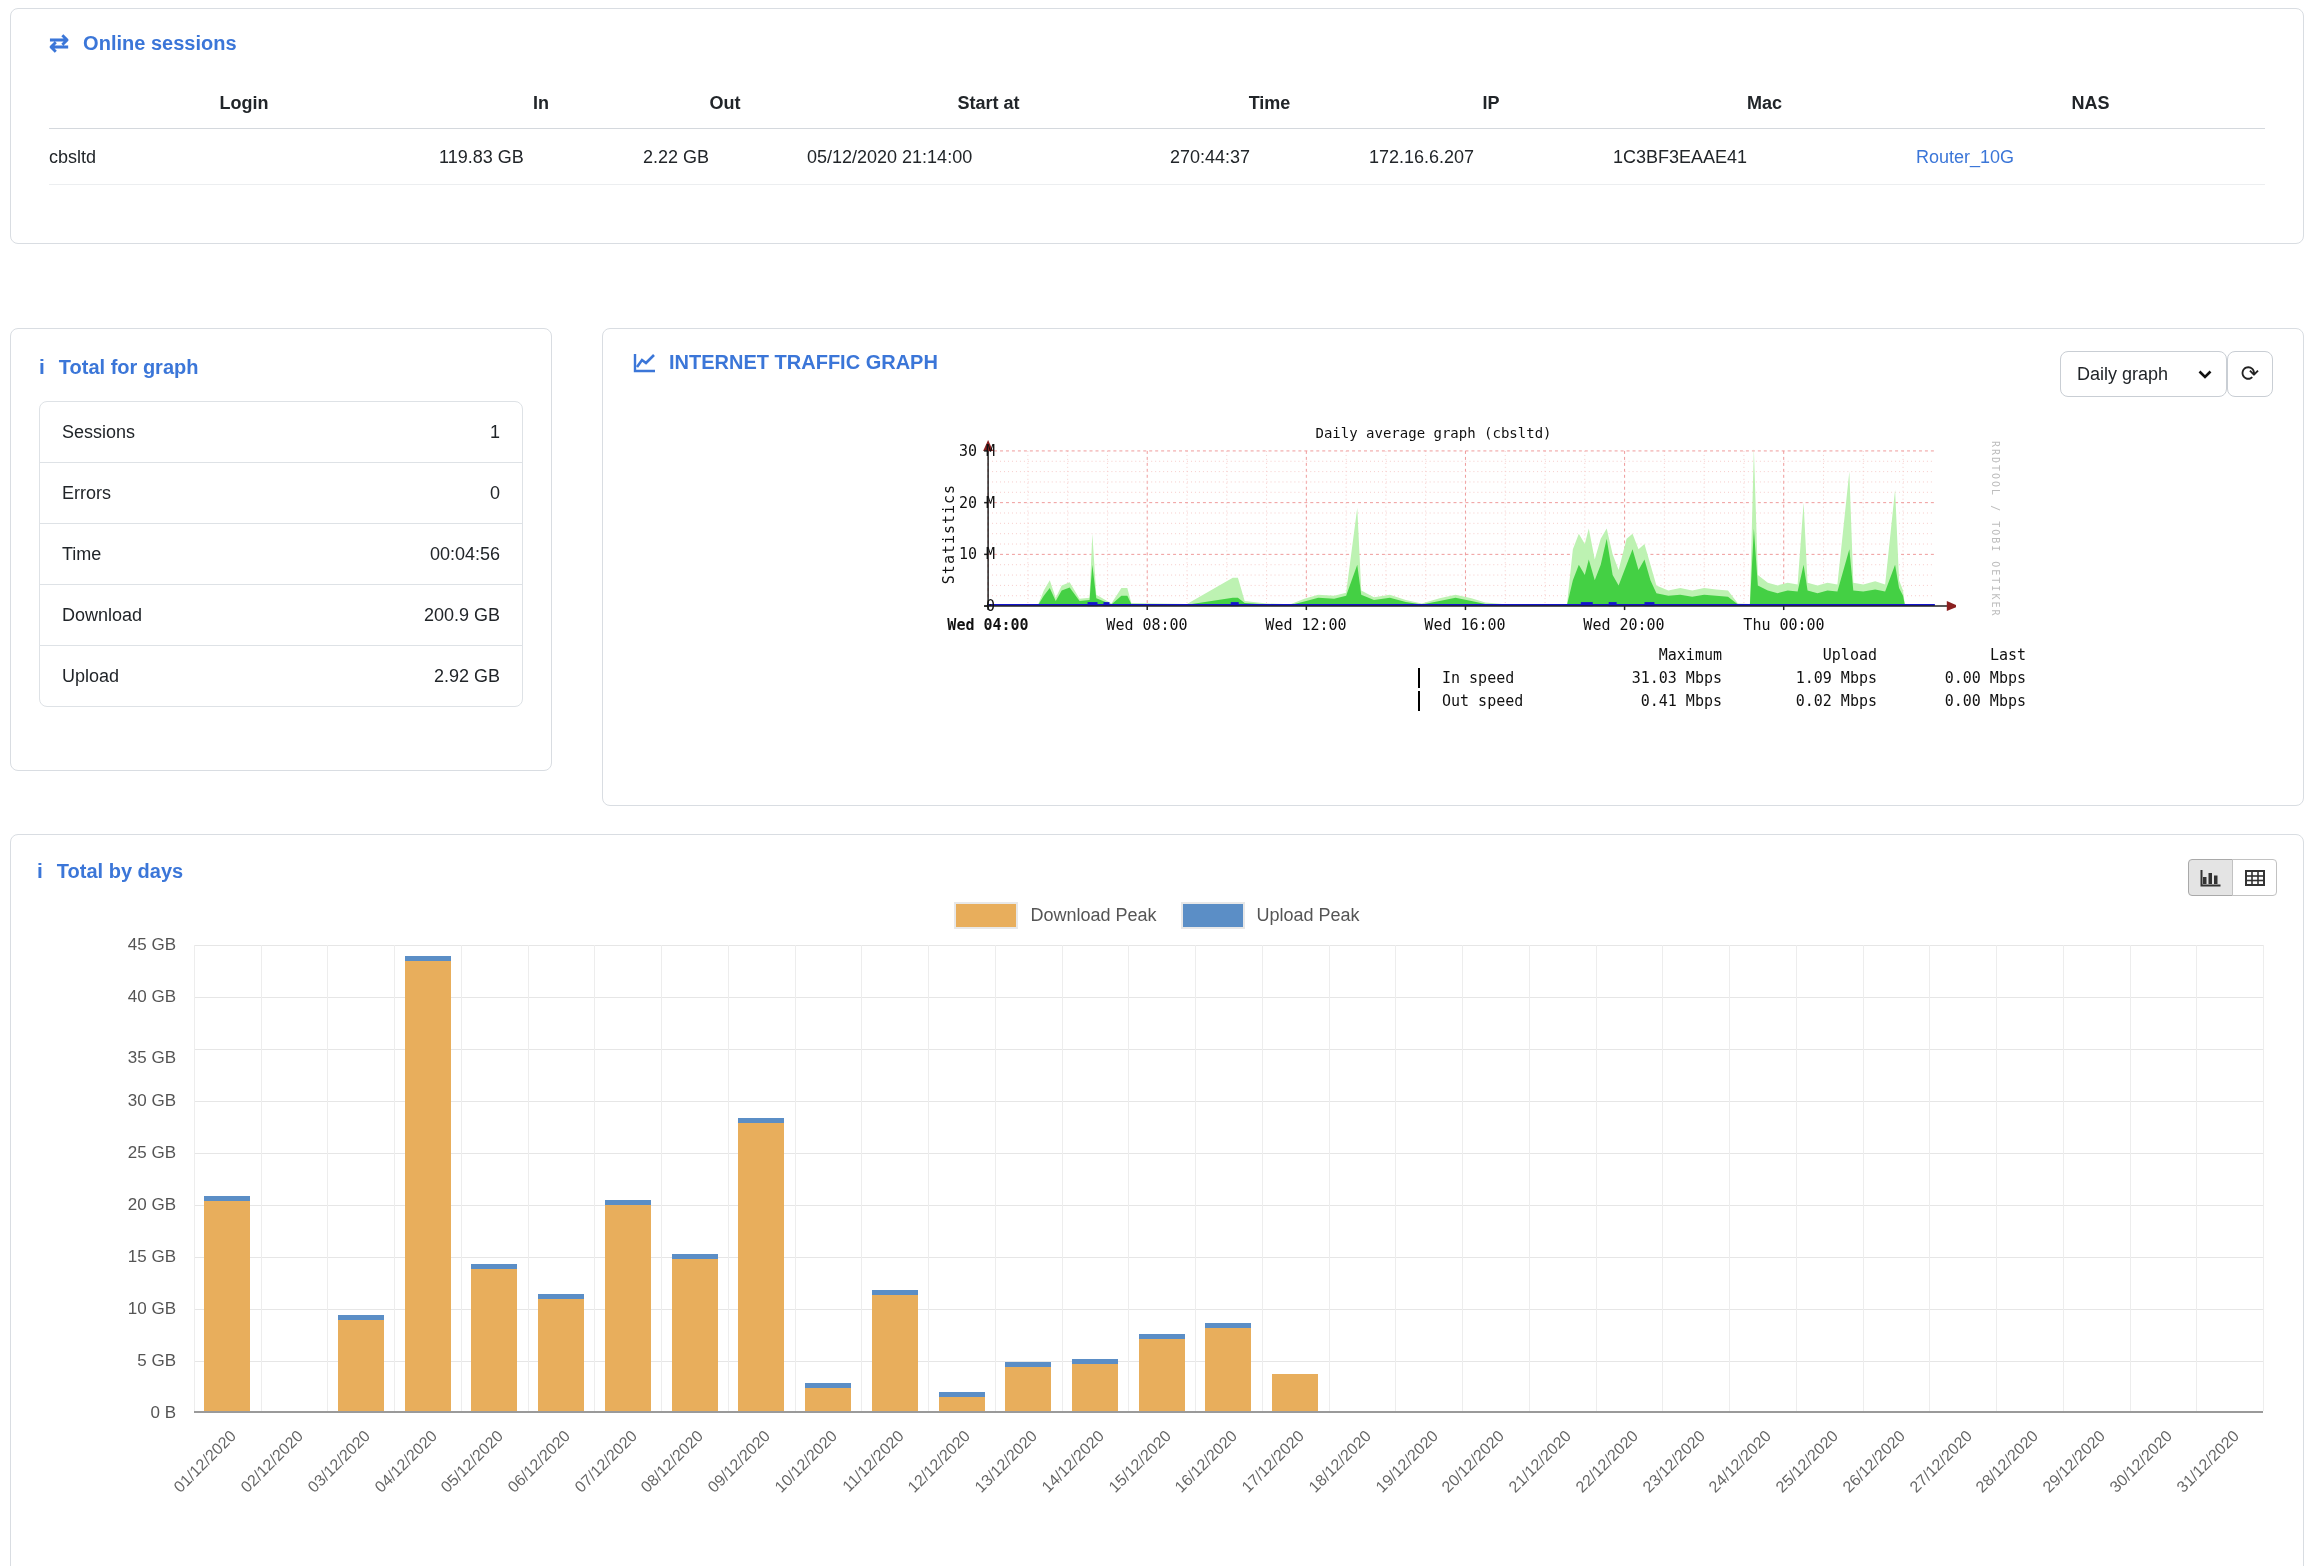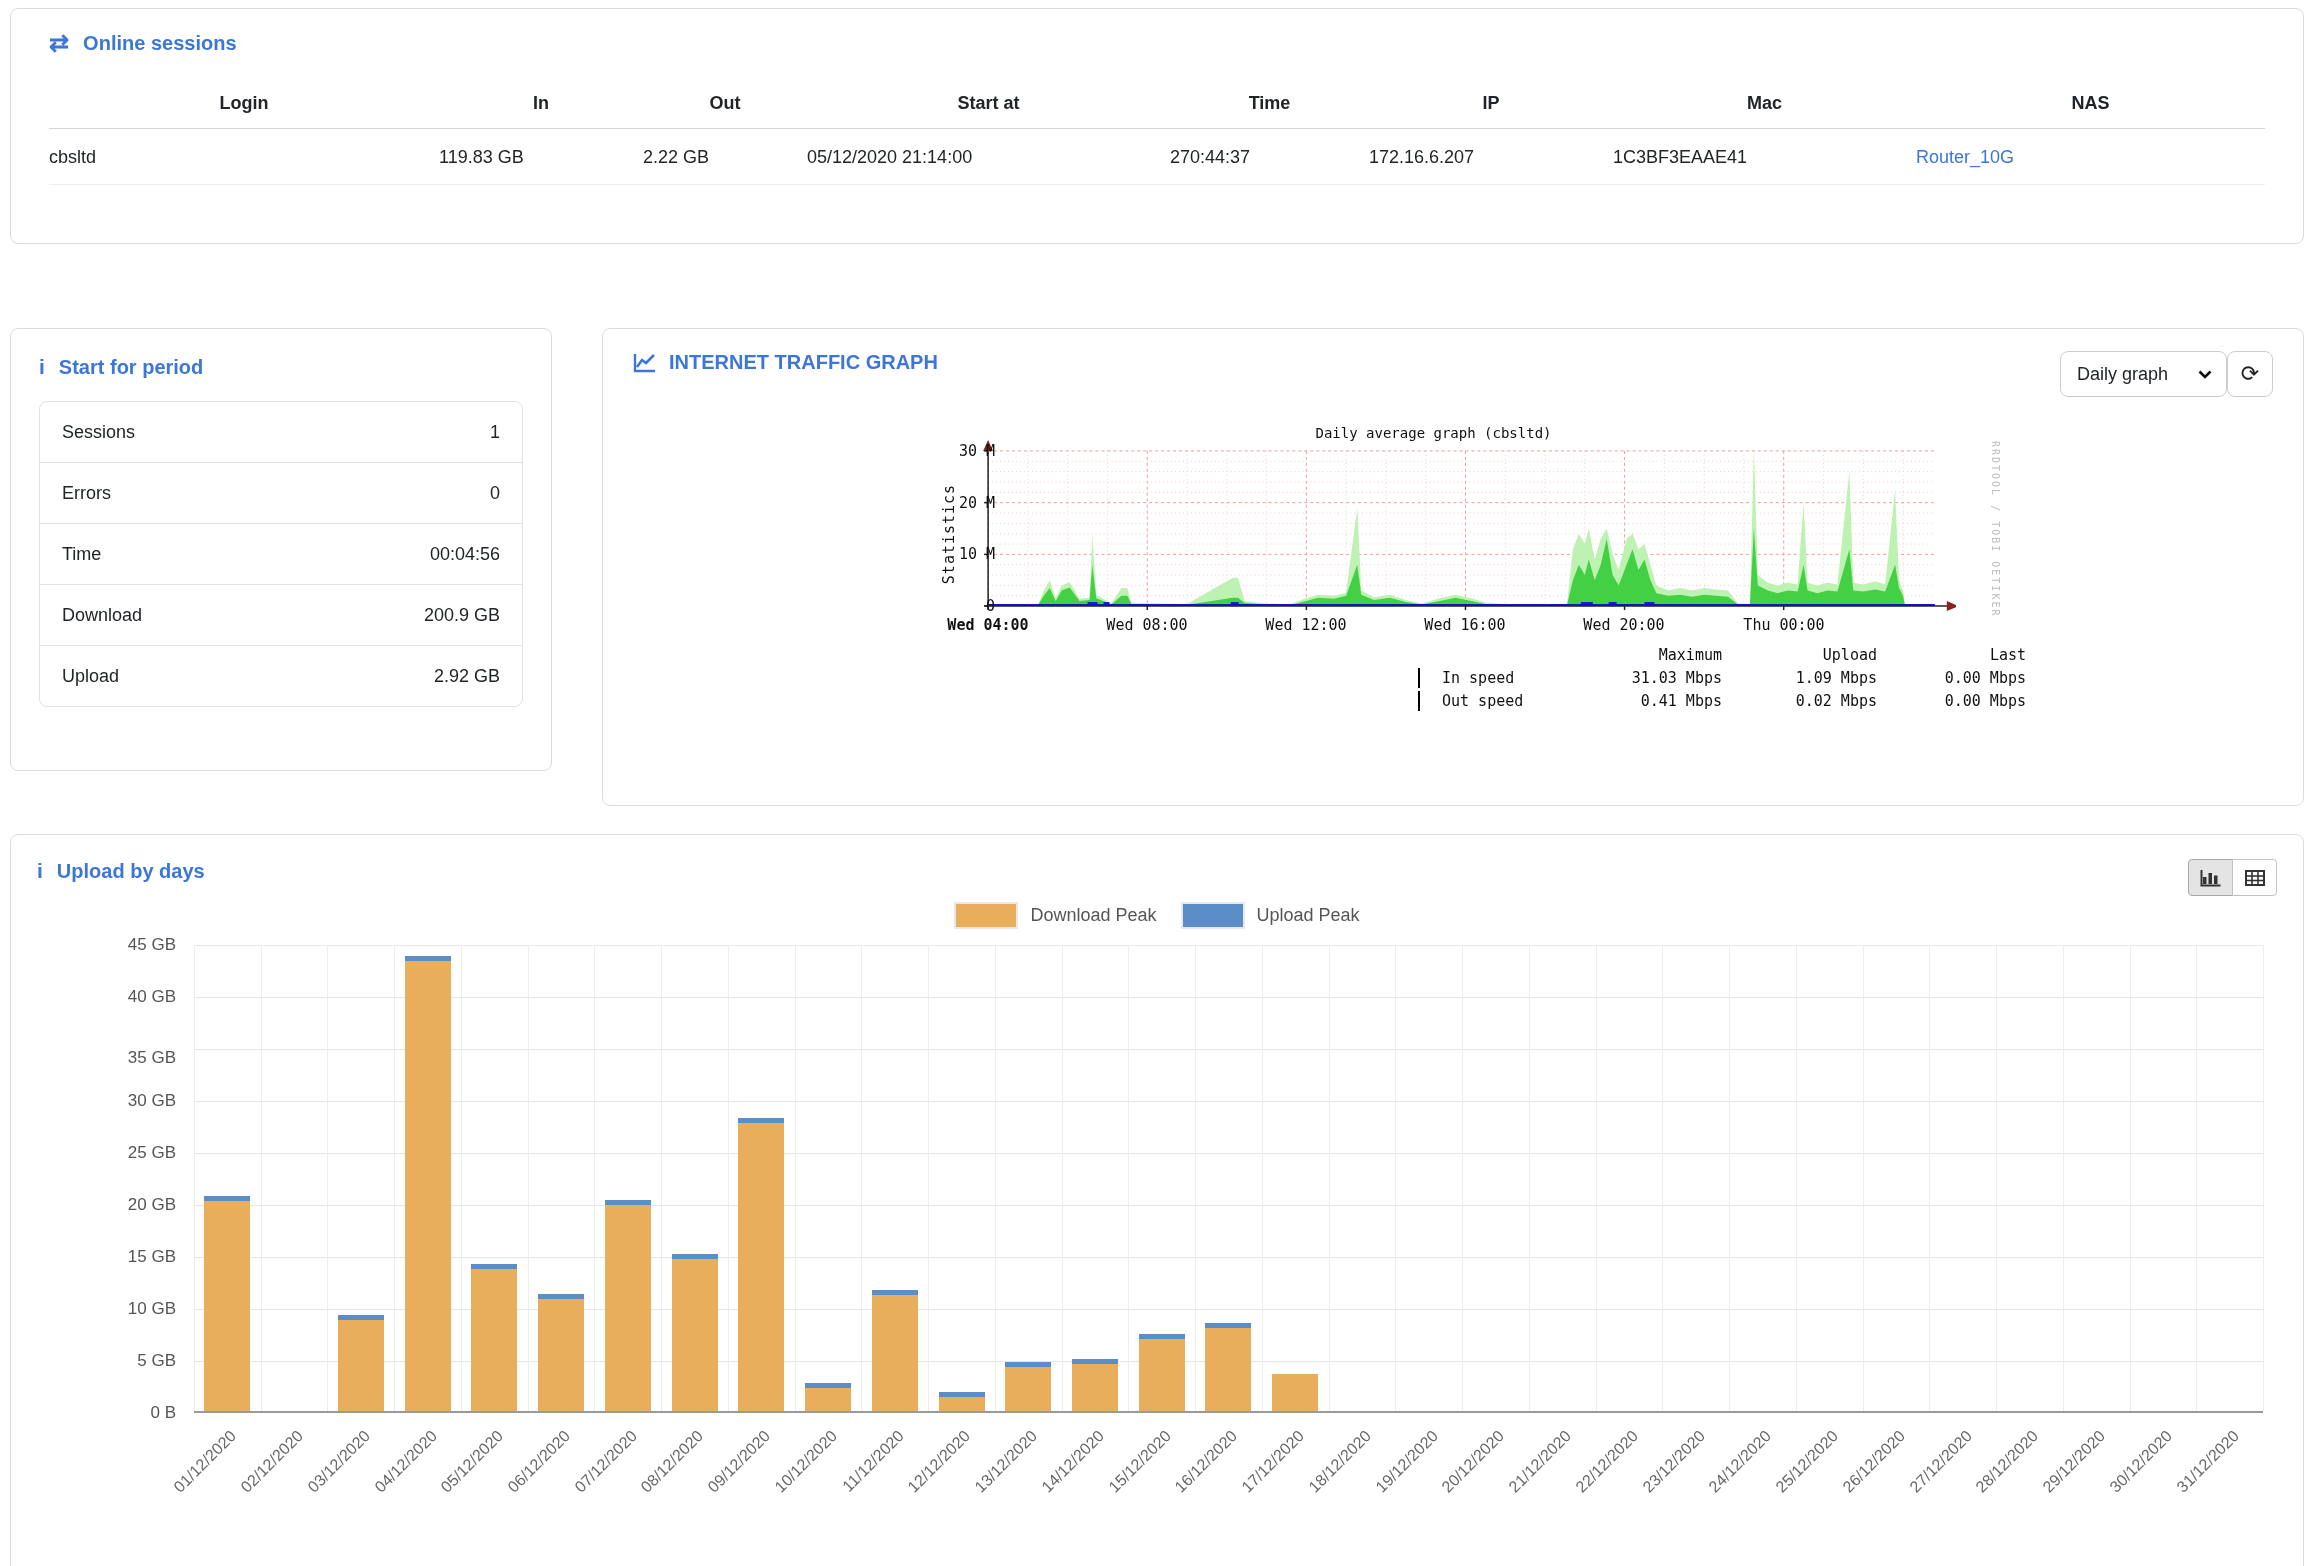--- a/index.html
+++ b/index.html
@@ -162,21 +162,21 @@
         </tr>
       </tbody>
     </table>
   </section>
 
   <div class="row2">
 
     <section class="panel total-panel">
       <div class="panel-title">
         <span class="blue-icon" style="font-size:21px;">i</span>
-        <span>Start for period</span>
+        <span>Total for graph</span>
       </div>
       <div class="stat-list">
         <div class="stat-row">
           <span>Sessions</span>
           <span>1</span>
         </div>
         <div class="stat-row">
           <span>Errors</span>
           <span>0</span>
         </div>
@@ -321,21 +321,21 @@
           <span class="num">0.00 Mbps</span>
         </div>
       </div>
     </section>
   </div>
 
   <section class="panel usage-panel">
     <div class="usage-head">
       <div class="panel-title">
         <span class="blue-icon" style="font-size:21px;">i</span>
-        <span>Upload by days</span>
+        <span>Total by days</span>
       </div>
       <div class="toggle-group">
         <div class="toggle-btn active">
           <svg width="22" height="18" viewBox="0 0 22 18">
             <rect x="3" y="8" width="3.5" height="7" fill="#333"></rect>
             <rect x="8.5" y="4" width="3.5" height="11" fill="#333"></rect>
             <rect x="14" y="6.5" width="3.5" height="8.5" fill="#333"></rect>
             <polyline points="1.5,1 1.5,16.5 20.5,16.5" fill="none" stroke="#333" stroke-width="2"></polyline>
           </svg>
         </div>

